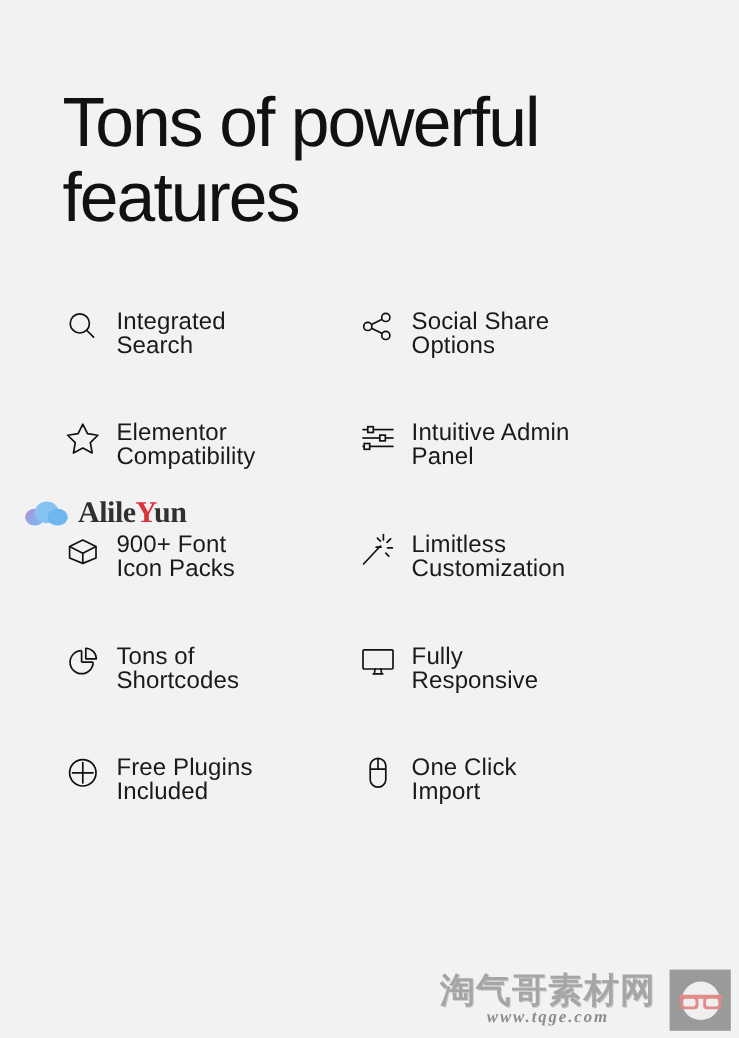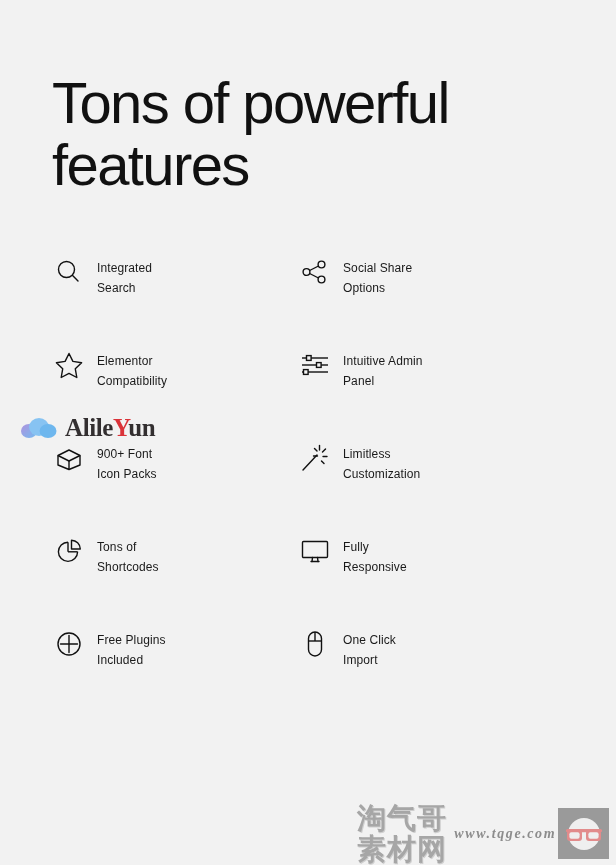--- a/index.html
+++ b/index.html
@@ -41,21 +41,21 @@
   .feature .ico {
     width:34px; height:34px;
     flex:0 0 34px;
     margin-right:11px;
     margin-top:3px;
     display:flex; align-items:center; justify-content:center;
     color:#111111;
   }
   .feature .ico svg { display:block; }
   .feature .label {
-    font-size:12px;
+    font-size:20px;
     line-height:20px;
     color:#1a1a1a;
     letter-spacing:.1px;
     padding-top:6px;
     white-space:pre-line;
   }
 
   
   .alileyun {
     position:absolute;
@@ -78,21 +78,21 @@
   
   .bottom-wm {
     position:absolute;
     left:357px; top:806px;
     width:252px; height:55px;
     display:flex;
     align-items:center;
   }
   .bottom-wm .wm-main {
     width:200px; height:55px;
-    display:flex; flex-direction:row;
+    display:flex; flex-direction:column;
     align-items:center; justify-content:center;
   }
   .bottom-wm .cn {
     font-size:29px;
     font-weight:bold;
     color:#a6a6a6;
     letter-spacing:1px;
     line-height:1.06;
     font-family:"DejaVu Sans", sans-serif;
     text-shadow:1px 1px 0 #cfcfcf;

